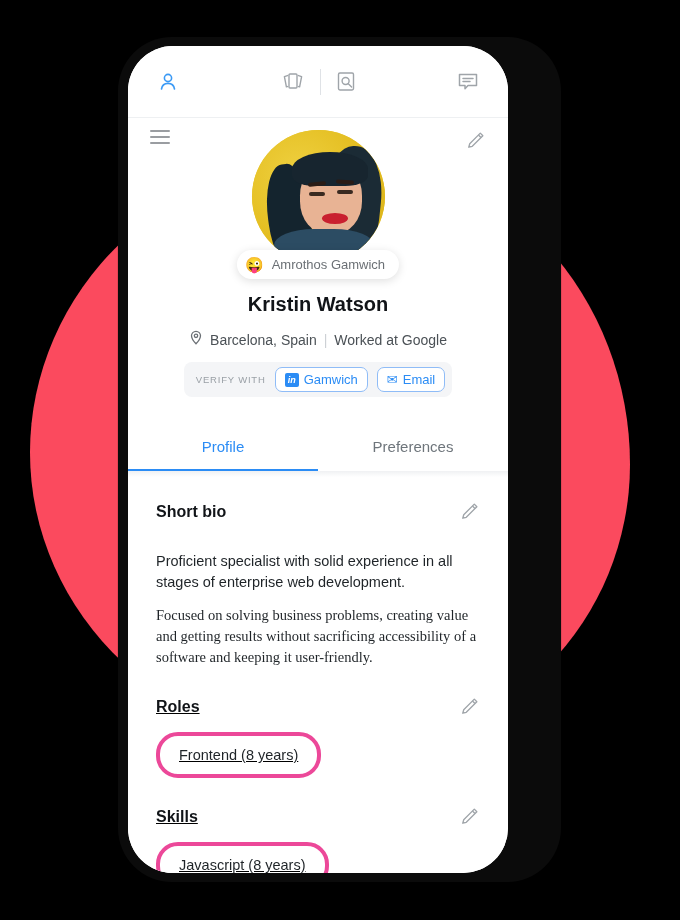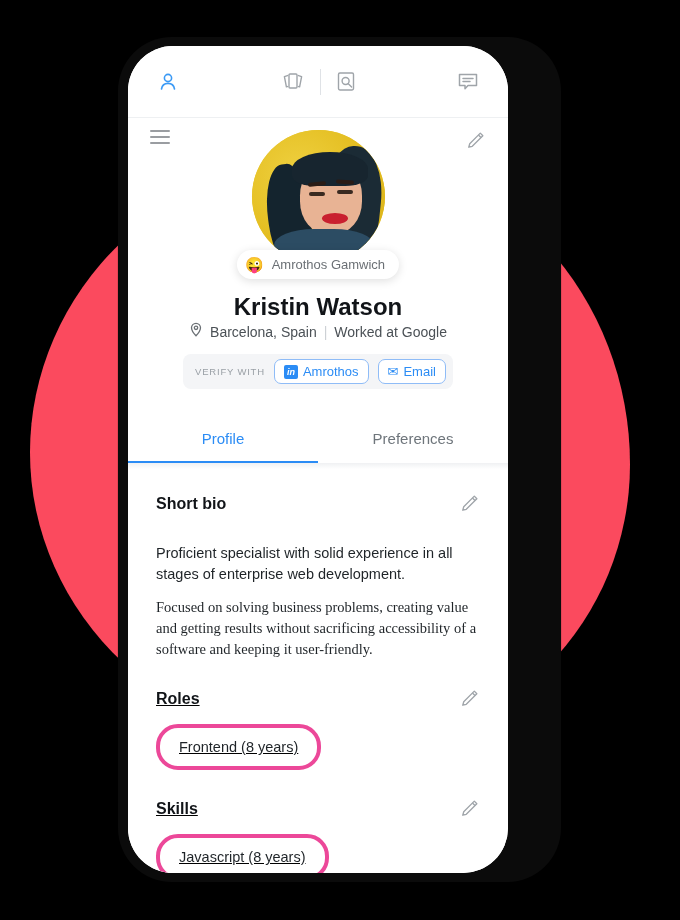--- a/index.html
+++ b/index.html
@@ -91,26 +91,26 @@
     border-radius: 20px;
     padding: 7px 14px 7px 8px;
     box-shadow: 0 2px 10px rgba(0,0,0,0.13);
     white-space: nowrap;
   }
   .badge-emoji { font-size: 15px; line-height: 1; }
   .badge-text { font-size: 13px; color: #6b7075; }
 
   .person-name {
     text-align: center;
-    font-size: 24px; font-weight: bold; color: #111418;
+    font-size: 20px; font-weight: bold; color: #111418;
     margin-top: 30px;
   }
   .meta-row {
     display: flex; align-items: center; justify-content: center;
-    gap: 7px; margin-top: 1px; font-size: 14px; color: #4b5156;
+    gap: 7px; margin-top: 14px; font-size: 14px; color: #4b5156;
   }
   .meta-sep { color: #cdd1d5; }
 
   .verify-row {
     margin: 13px auto 0;
     background: #f4f5f7;
     border-radius: 8px;
     display: inline-flex; align-items: center; gap: 9px;
     padding: 5px 7px;
   }
@@ -241,21 +241,21 @@
         <span>Barcelona, Spain</span>
         <span class="meta-sep">|</span>
         <span>Worked at Google</span>
       </div>
 
       <div class="verify-wrap">
         <div class="verify-row">
           <span class="verify-label">VERIFY WITH</span>
           <span class="verify-btn">
             <span class="li-mark">in</span>
-            <span>Amrothos</span>
+            <span>Gamwich</span>
           </span>
           <span class="verify-btn">
             <span style="color:#2b8cf5;font-size:13px;line-height:1;">✉</span>
             <span>Email</span>
           </span>
         </div>
       </div>
     </div>
 
     <div class="tabs">

